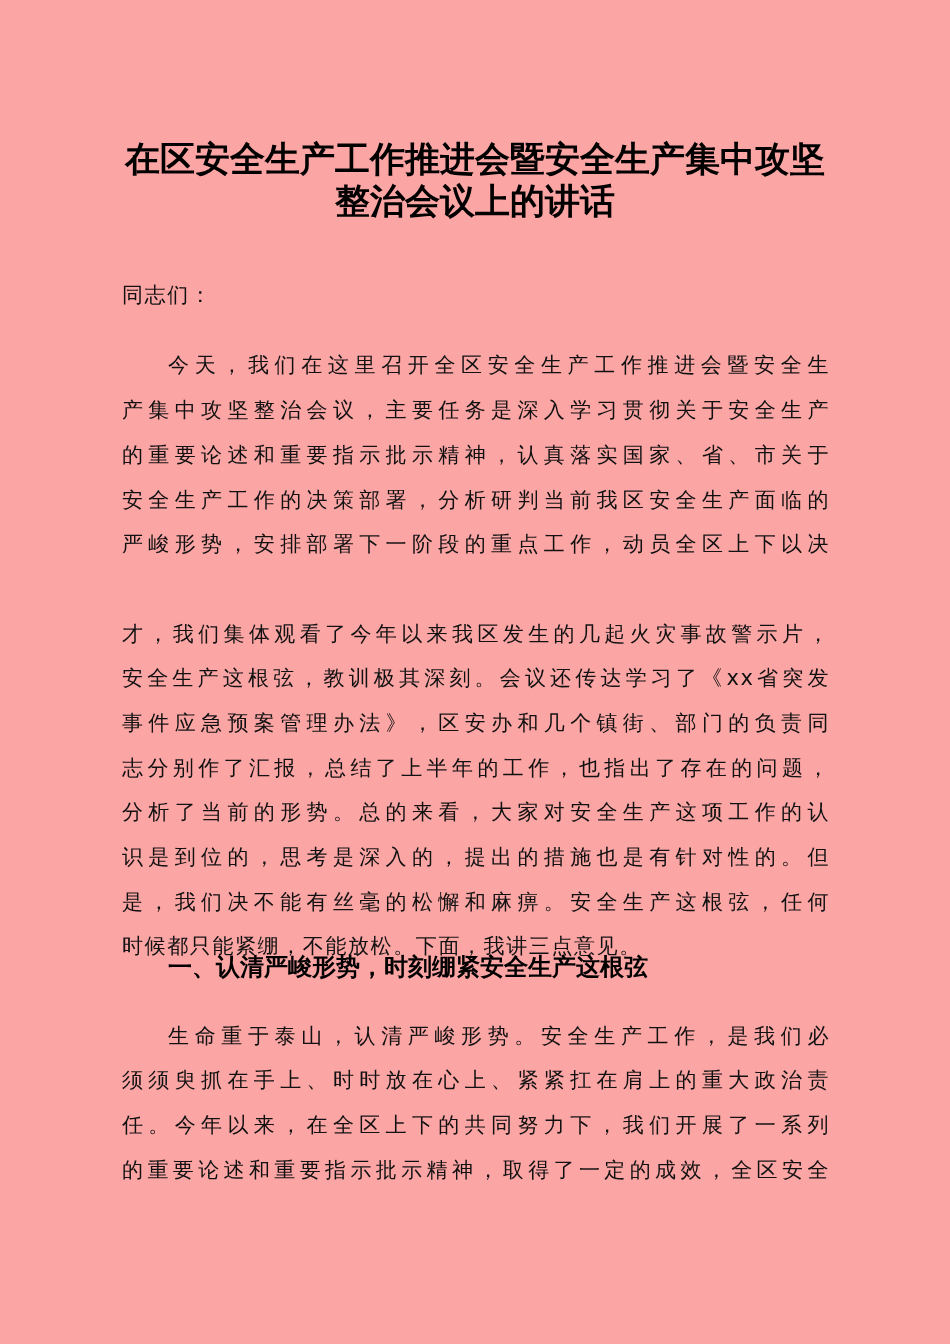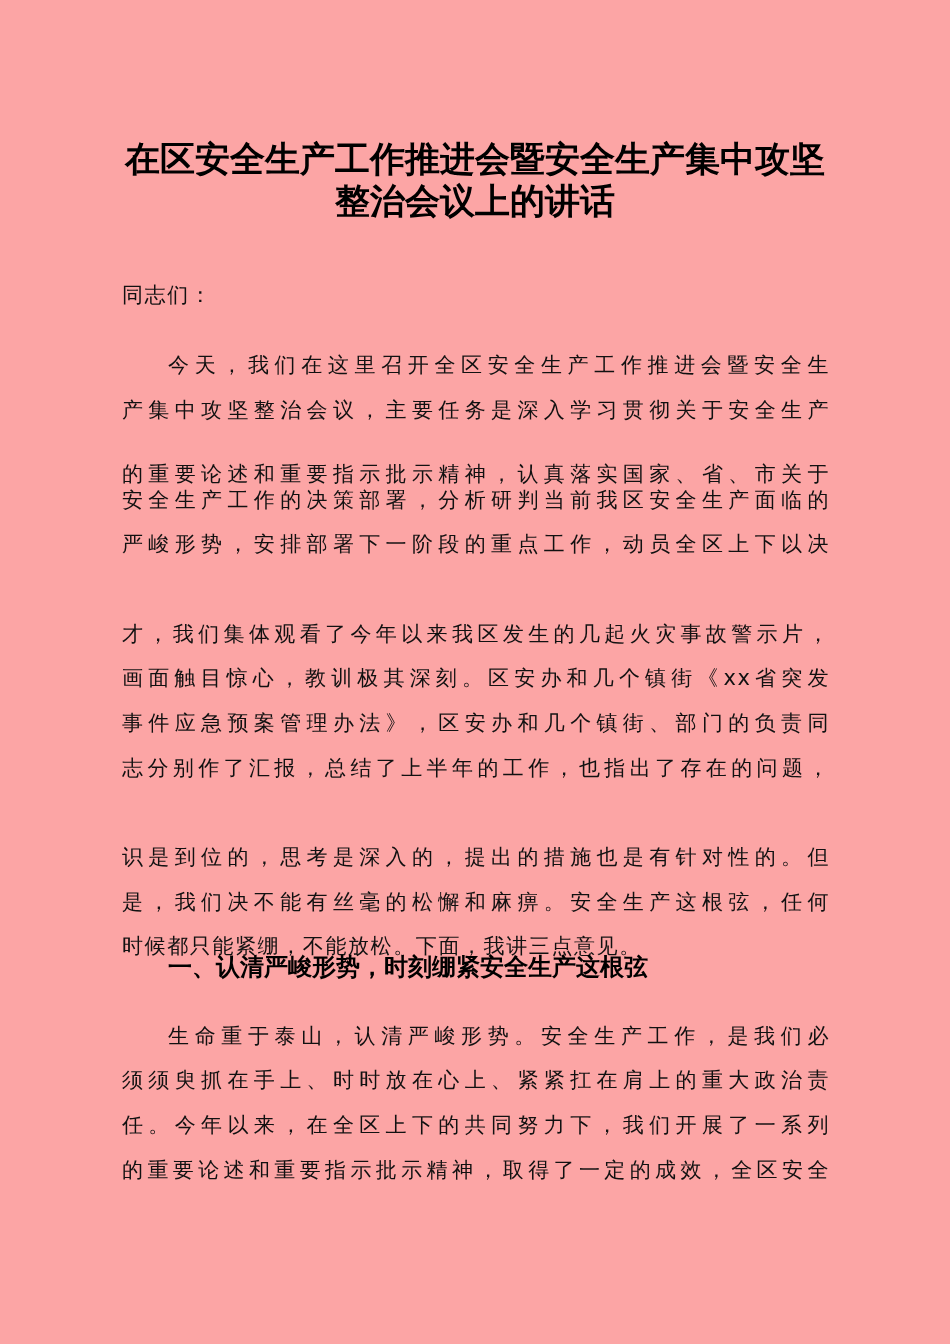--- a/index.html
+++ b/index.html
@@ -33,27 +33,28 @@
 <body>
 
 <div class="page">
   <div class="title l1">在区安全生产工作推进会暨安全生产集中攻坚</div>
   <div class="title l2">整治会议上的讲话</div>
 
   <div class="line last" style="top:256px">同志们：</div>
 
   <div class="line indent" style="top:326px">今天，我们在这里召开全区安全生产工作推进会暨安全生</div>
   <div class="line" style="top:371px">产集中攻坚整治会议，主要任务是深入学习贯彻关于安全生产</div>
-  <div class="line" style="top:435px">的重要论述和重要指示批示精神，认真落实国家、省、市关于</div>
+  <div class="line" style="top:416px">的重要论述和重要指示批示精神，认真落实国家、省、市关于</div>
   <div class="line" style="top:461px">安全生产工作的决策部署，分析研判当前我区安全生产面临的</div>
   <div class="line" style="top:505px">严峻形势，安排部署下一阶段的重点工作，动员全区上下以决</div>
   <div class="line" style="top:595px">才，我们集体观看了今年以来我区发生的几起火灾事故警示片，</div>
-  <div class="line" style="top:639px">画面触目惊心，教训极其深刻。区安办和几个镇街《xx省突发</div>
+  <div class="line" style="top:639px">安全生产这根弦，教训极其深刻。会议还传达学习了《xx省突发</div>
   <div class="line" style="top:684px">事件应急预案管理办法》，区安办和几个镇街、部门的负责同</div>
   <div class="line" style="top:729px">志分别作了汇报，总结了上半年的工作，也指出了存在的问题，</div>
+  <div class="line" style="top:773px">分析了当前的形势。总的来看，大家对安全生产这项工作的认</div>
   <div class="line" style="top:818px">识是到位的，思考是深入的，提出的措施也是有针对性的。但</div>
   <div class="line" style="top:863px">是，我们决不能有丝毫的松懈和麻痹。安全生产这根弦，任何</div>
   <div class="line last" style="top:907px">时候都只能紧绷，不能放松。下面，我讲三点意见。</div>
 
   <div class="heading" style="top:952px">一、认清严峻形势，时刻绷紧安全生产这根弦</div>
 
   <div class="line indent" style="top:997px">生命重于泰山，认清严峻形势。安全生产工作，是我们必</div>
   <div class="line" style="top:1041px">须须臾抓在手上、时时放在心上、紧紧扛在肩上的重大政治责</div>
   <div class="line" style="top:1086px">任。今年以来，在全区上下的共同努力下，我们开展了一系列</div>
   <div class="line" style="top:1131px">的重要论述和重要指示批示精神，取得了一定的成效，全区安全</div>

